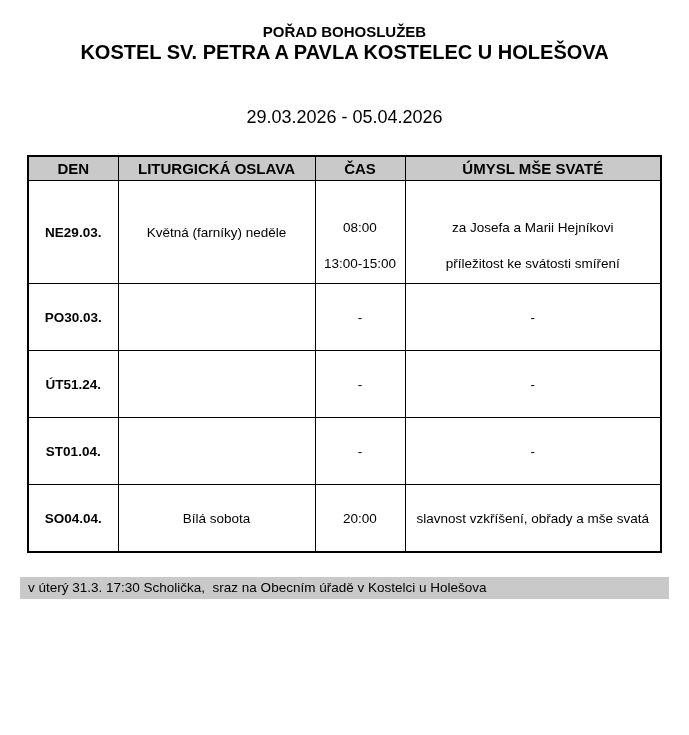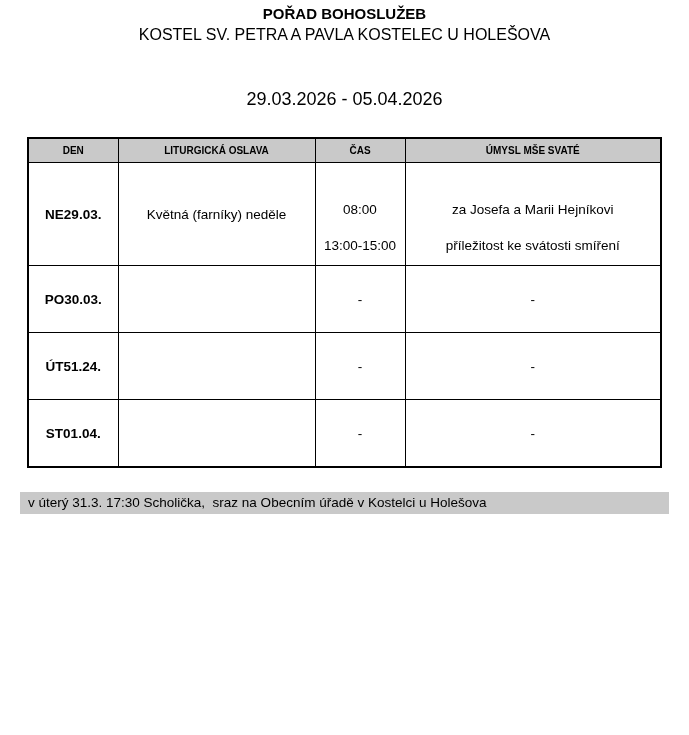--- a/index.html
+++ b/index.html
@@ -1,34 +1,34 @@
 <!DOCTYPE html>
 <html><head>
 <meta charset="utf-8">
 <style>
   html, body { margin:0; padding:0; background:#ffffff; }
   body { font-family:"Liberation Sans", sans-serif; color:#000; }
-  .page { width:689px; height:735px; box-sizing:border-box; padding-top:3px; overflow:hidden; }
+  .page { width:689px; height:735px; box-sizing:border-box; padding-top:21px; overflow:hidden; }
 
   .titles { text-align:center; }
   .title    { font-weight:bold; font-size:15px; line-height:21px; }
-  .subtitle { font-weight:normal; font-size:16px; line-height:21px; }
+  .subtitle { font-weight:bold; font-size:20px; line-height:21px; }
   .daterange{ font-size:18px; line-height:20px;margin-top:44px; }
 
   table.schedule {
     border-collapse:collapse;
     table-layout:fixed;
     width:633px;
     margin:28px auto 0 auto;
     border:2px solid #000;
   }
   table.schedule th, table.schedule td { border:1px solid #000; }
   table.schedule th {
     background:#c9c9c9;
-    font-size:10px;
+    font-size:15px;
     font-weight:bold;
     height:21px;
     padding:1px 2px;
   }
   table.schedule td {
     font-size:13.5px;
     text-align:center;
     vertical-align:middle;
     padding:2px 5px;
   }
@@ -134,20 +134,28 @@
         <td class="day-cell">
           <span>ST</span><span class="day-date">01.04.</span>
         </td>
         <td></td>
         <td>-</td>
         <td>-</td>
       </tr>
 
 
 
+      <tr class="row">
+        <td class="day-cell">
+          <span>SO</span><span class="day-date">04.04.</span>
+        </td>
+        <td>Bílá sobota</td>
+        <td>20:00</td>
+        <td>slavnost vzkříšení, obřady a mše svatá</td>
+      </tr>
 
 
     </tbody>
   </table>
 
   <div class="footer-note">v úterý 31.3. 17:30 Scholička,  sraz na Obecním úřadě v Kostelci u Holešova</div>
 
 </div>
 
 </body></html>

